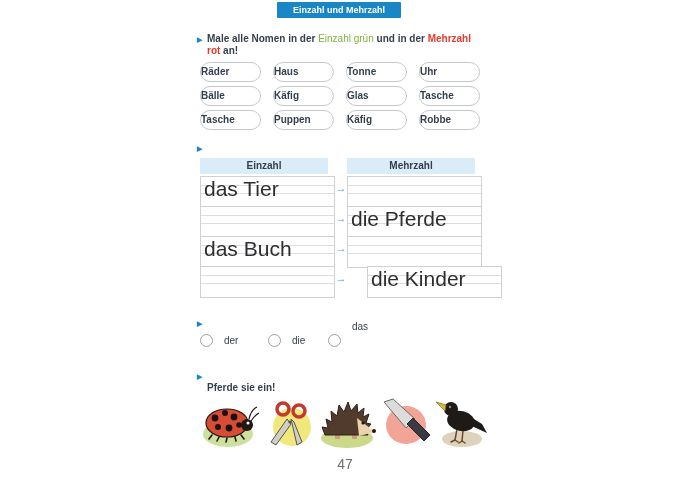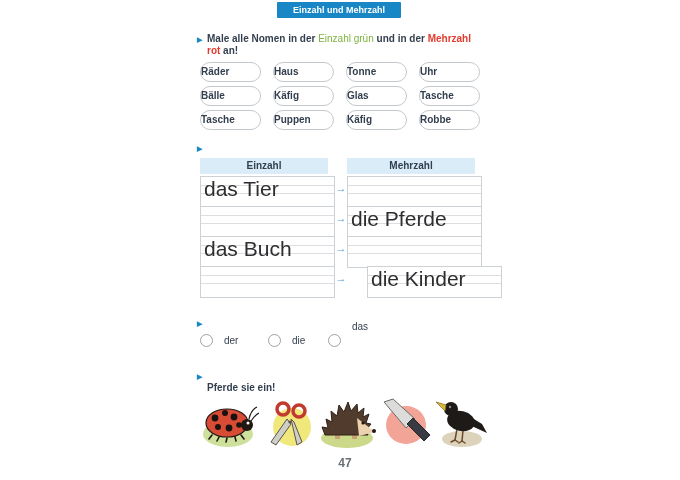--- a/index.html
+++ b/index.html
@@ -35,21 +35,21 @@
   .arrow { position:absolute; left:334px; width:14px; text-align:center;
            color:#4aa0d8; font-size:11px; font-weight:700; }
 
   .radio { position:absolute; width:13px; height:13px; border:1.5px solid #9aa2a8;
            border-radius:50%; background:#fff; }
   .rlabel { position:absolute; color:#333f4e; font-size:10px; font-weight:400; line-height:13px;margin-left:8px; }
 
   .pic { position:absolute; width:57px; height:52px; }
 
   .pagenum { position:absolute; left:325px; top:456px; width:40px; text-align:center;
-             color:#6a7076; font-size:12px; font-weight:700; }
+             color:#6a7076; font-size:14px; font-weight:400; }
 </style>
 </head>
 <body>
 
 <div class="page">
 
   <div class="banner">Einzahl und Mehrzahl</div>
 
   <div class="instr" style="left:197px; top:33px;">
     <span class="bullet">▶</span>

